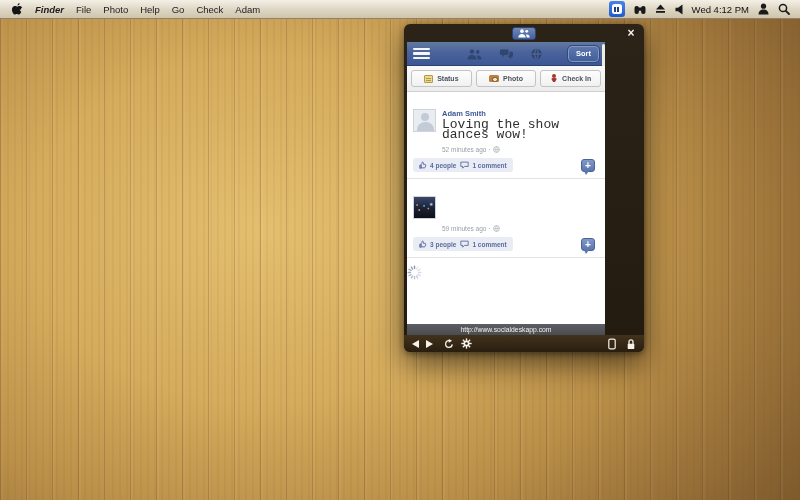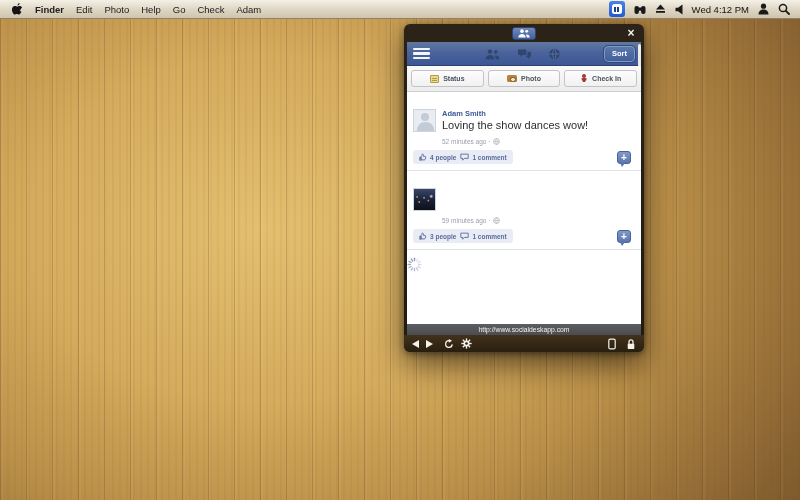--- a/index.html
+++ b/index.html
@@ -37,21 +37,21 @@
   
   .menubar {
     position:absolute; top:0; left:0; width:800px; height:19px;
     background:linear-gradient(180deg,#f4f0e6 0%,#ddd5c2 55%,#cfc5ae 100%);
     border-bottom:1px solid rgba(60,40,10,0.55);
     display:flex; align-items:center; justify-content:space-between;
     font-size:9.5px; color:#1c1c1c; z-index:5;
   }
   .menubar-left { display:flex; align-items:center; gap:12px; padding-left:12px; }
   .menubar-left .menu-item { cursor:default; }
-  .menu-item.bold { font-weight:bold; }
+  .menu-item.bold { font-weight:bold;font-style:italic; }
   .menubar-right { display:flex; align-items:center; gap:9px; padding-right:10px; }
   .mb-icon { display:inline-flex; align-items:center; justify-content:center; }
   .app-status-badge {
     width:16px; height:16px; border-radius:3px;
     background:linear-gradient(180deg,#4a83e8,#1f5bd0);
     display:flex; align-items:center; justify-content:center;
   }
   .app-status-badge .inner {
     width:10px; height:10px; background:#fff; border-radius:2.5px;
     display:flex; align-items:center; justify-content:center; gap:1.5px;
@@ -77,21 +77,21 @@
     border:1px solid #2e4472;
     display:flex; align-items:center; justify-content:center;
   }
   .close-btn {
     position:absolute; right:6px; top:2px; width:14px; height:14px;
     color:#f2f2f2; font-size:12px; line-height:14px; text-align:center;
     font-weight:bold; cursor:default;
   }
 
   .content {
-    margin:0 3px; width:234px; height:293px; background:#ffffff;
+    margin:0 3px; width:198px; height:293px; background:#ffffff;
     display:flex; flex-direction:column; overflow:hidden; position:relative;
   }
   .scrollbar-thumb {
     position:absolute; right:0px; top:2px; width:3px; height:23px;
     background:rgba(255,252,240,0.9); border-radius:2px; z-index:9;
   }
 
   
   .fb-toolbar {
     height:24px; flex:0 0 24px;
@@ -144,21 +144,21 @@
   .avatar-photo {
     background:
       radial-gradient(circle 2px at 25% 62%, #ffd27a 0%, rgba(0,0,0,0) 70%),
       radial-gradient(circle 2px at 68% 55%, #ff9b4a 0%, rgba(0,0,0,0) 70%),
       radial-gradient(circle 2px at 48% 42%, #8ad4ff 0%, rgba(0,0,0,0) 70%),
       radial-gradient(circle 3px at 82% 35%, #cfe6ff 0%, rgba(0,0,0,0) 70%),
       radial-gradient(circle 2px at 15% 38%, #e8c06a 0%, rgba(0,0,0,0) 70%),
       linear-gradient(180deg,#3a4668 0%,#1a2136 55%,#0d1018 100%);
   }
   .post-name { color:#3b5998; font-weight:bold; font-size:7.5px; line-height:10px; cursor:pointer; }
-  .post-msg { color:#2e2e2e; font-size:11px; line-height:10px; margin-top:1px; }
+  .post-msg { color:#2e2e2e; font-size:13px; line-height:10px; margin-top:1px;font-family:Liberation Mono, monospace; }
   .post-time { margin:6px 0 0 29px; color:#999ea8; font-size:6.5px; display:flex; align-items:center; gap:3px; }
   .post-actions { display:flex; align-items:center; justify-content:space-between; margin-top:5px; }
   .action-pill {
     display:inline-flex; align-items:center; gap:4px;
     background:#e9ecf4; border-radius:3px; padding:3px 6px;
     font-size:6.5px; font-weight:bold; color:#5a6c9c; cursor:pointer;
   }
   .pill-group { display:inline-flex; align-items:center; gap:3px; }
   .plus-btn {
     position:relative; width:14px; height:13px; border-radius:3px;
@@ -207,21 +207,21 @@
 
 <div class="menubar">
   <div class="menubar-left">
     <span class="mb-icon">
       <svg width="11" height="13" viewBox="0 0 12 14">
         <path fill="#151515" d="M9.5 7.4c0-1.8 1.5-2.7 1.6-2.7-.9-1.3-2.2-1.4-2.7-1.5-1.1-.1-2.2.7-2.7.7-.6 0-1.4-.7-2.4-.6C2.1 3.3 1 4 .4 5.1c-1 1.8-.3 4.4.8 5.9.5.7 1.1 1.5 1.9 1.5.8 0 1.1-.5 2.1-.5s1.2.5 2.1.5c.9 0 1.4-.7 2-1.4.6-.8.8-1.5.9-1.6-.1 0-1.7-.7-1.7-2.1z"></path>
         <path fill="#151515" d="M7.7 1.8c.4-.5.7-1.2.6-1.8-.6 0-1.3.4-1.7.9-.4.4-.7 1.1-.6 1.8.7 0 1.3-.4 1.7-.9z"></path>
       </svg>
     </span>
     <span class="menu-item bold">Finder</span>
-    <span class="menu-item">Edit</span>
+    <span class="menu-item">File</span>
     <span class="menu-item">Photo</span>
     <span class="menu-item">Help</span>
     <span class="menu-item">Go</span>
     <span class="menu-item">Check</span>
     <span class="menu-item">Adam</span>
   </div>
   <div class="menubar-right">
     <span class="app-status-badge">
       <span class="inner">
           <span class="bar"></span>

